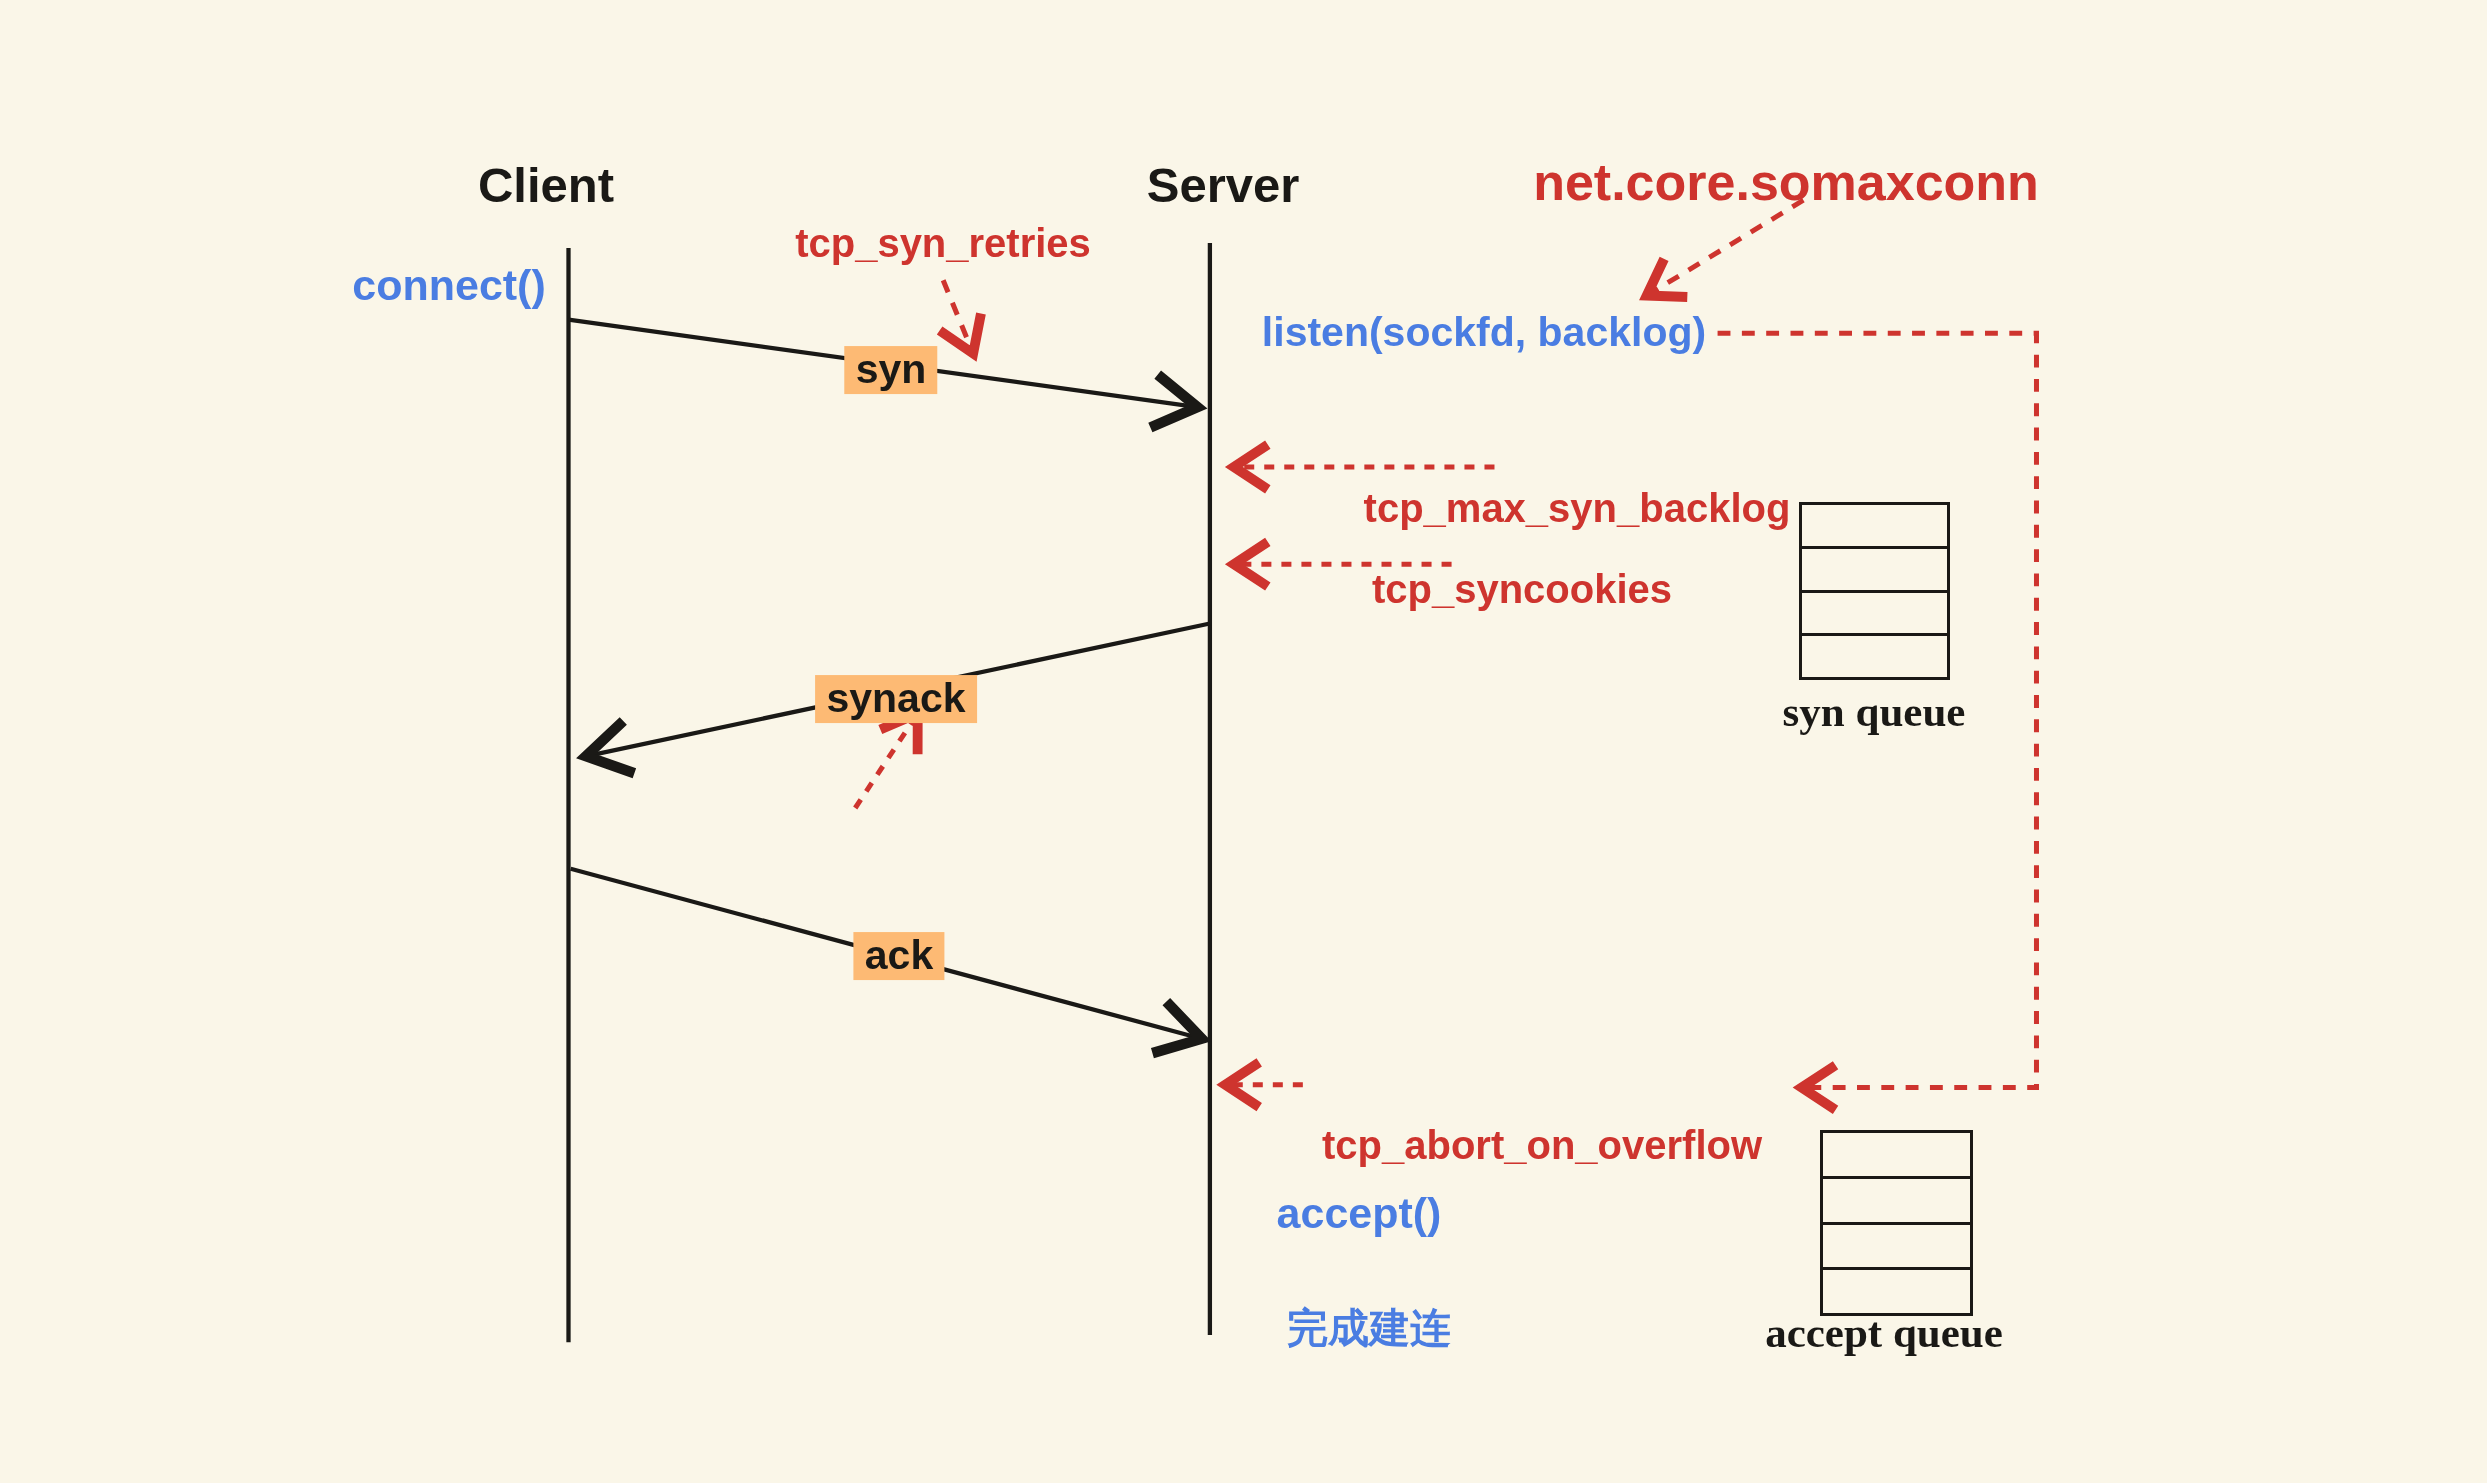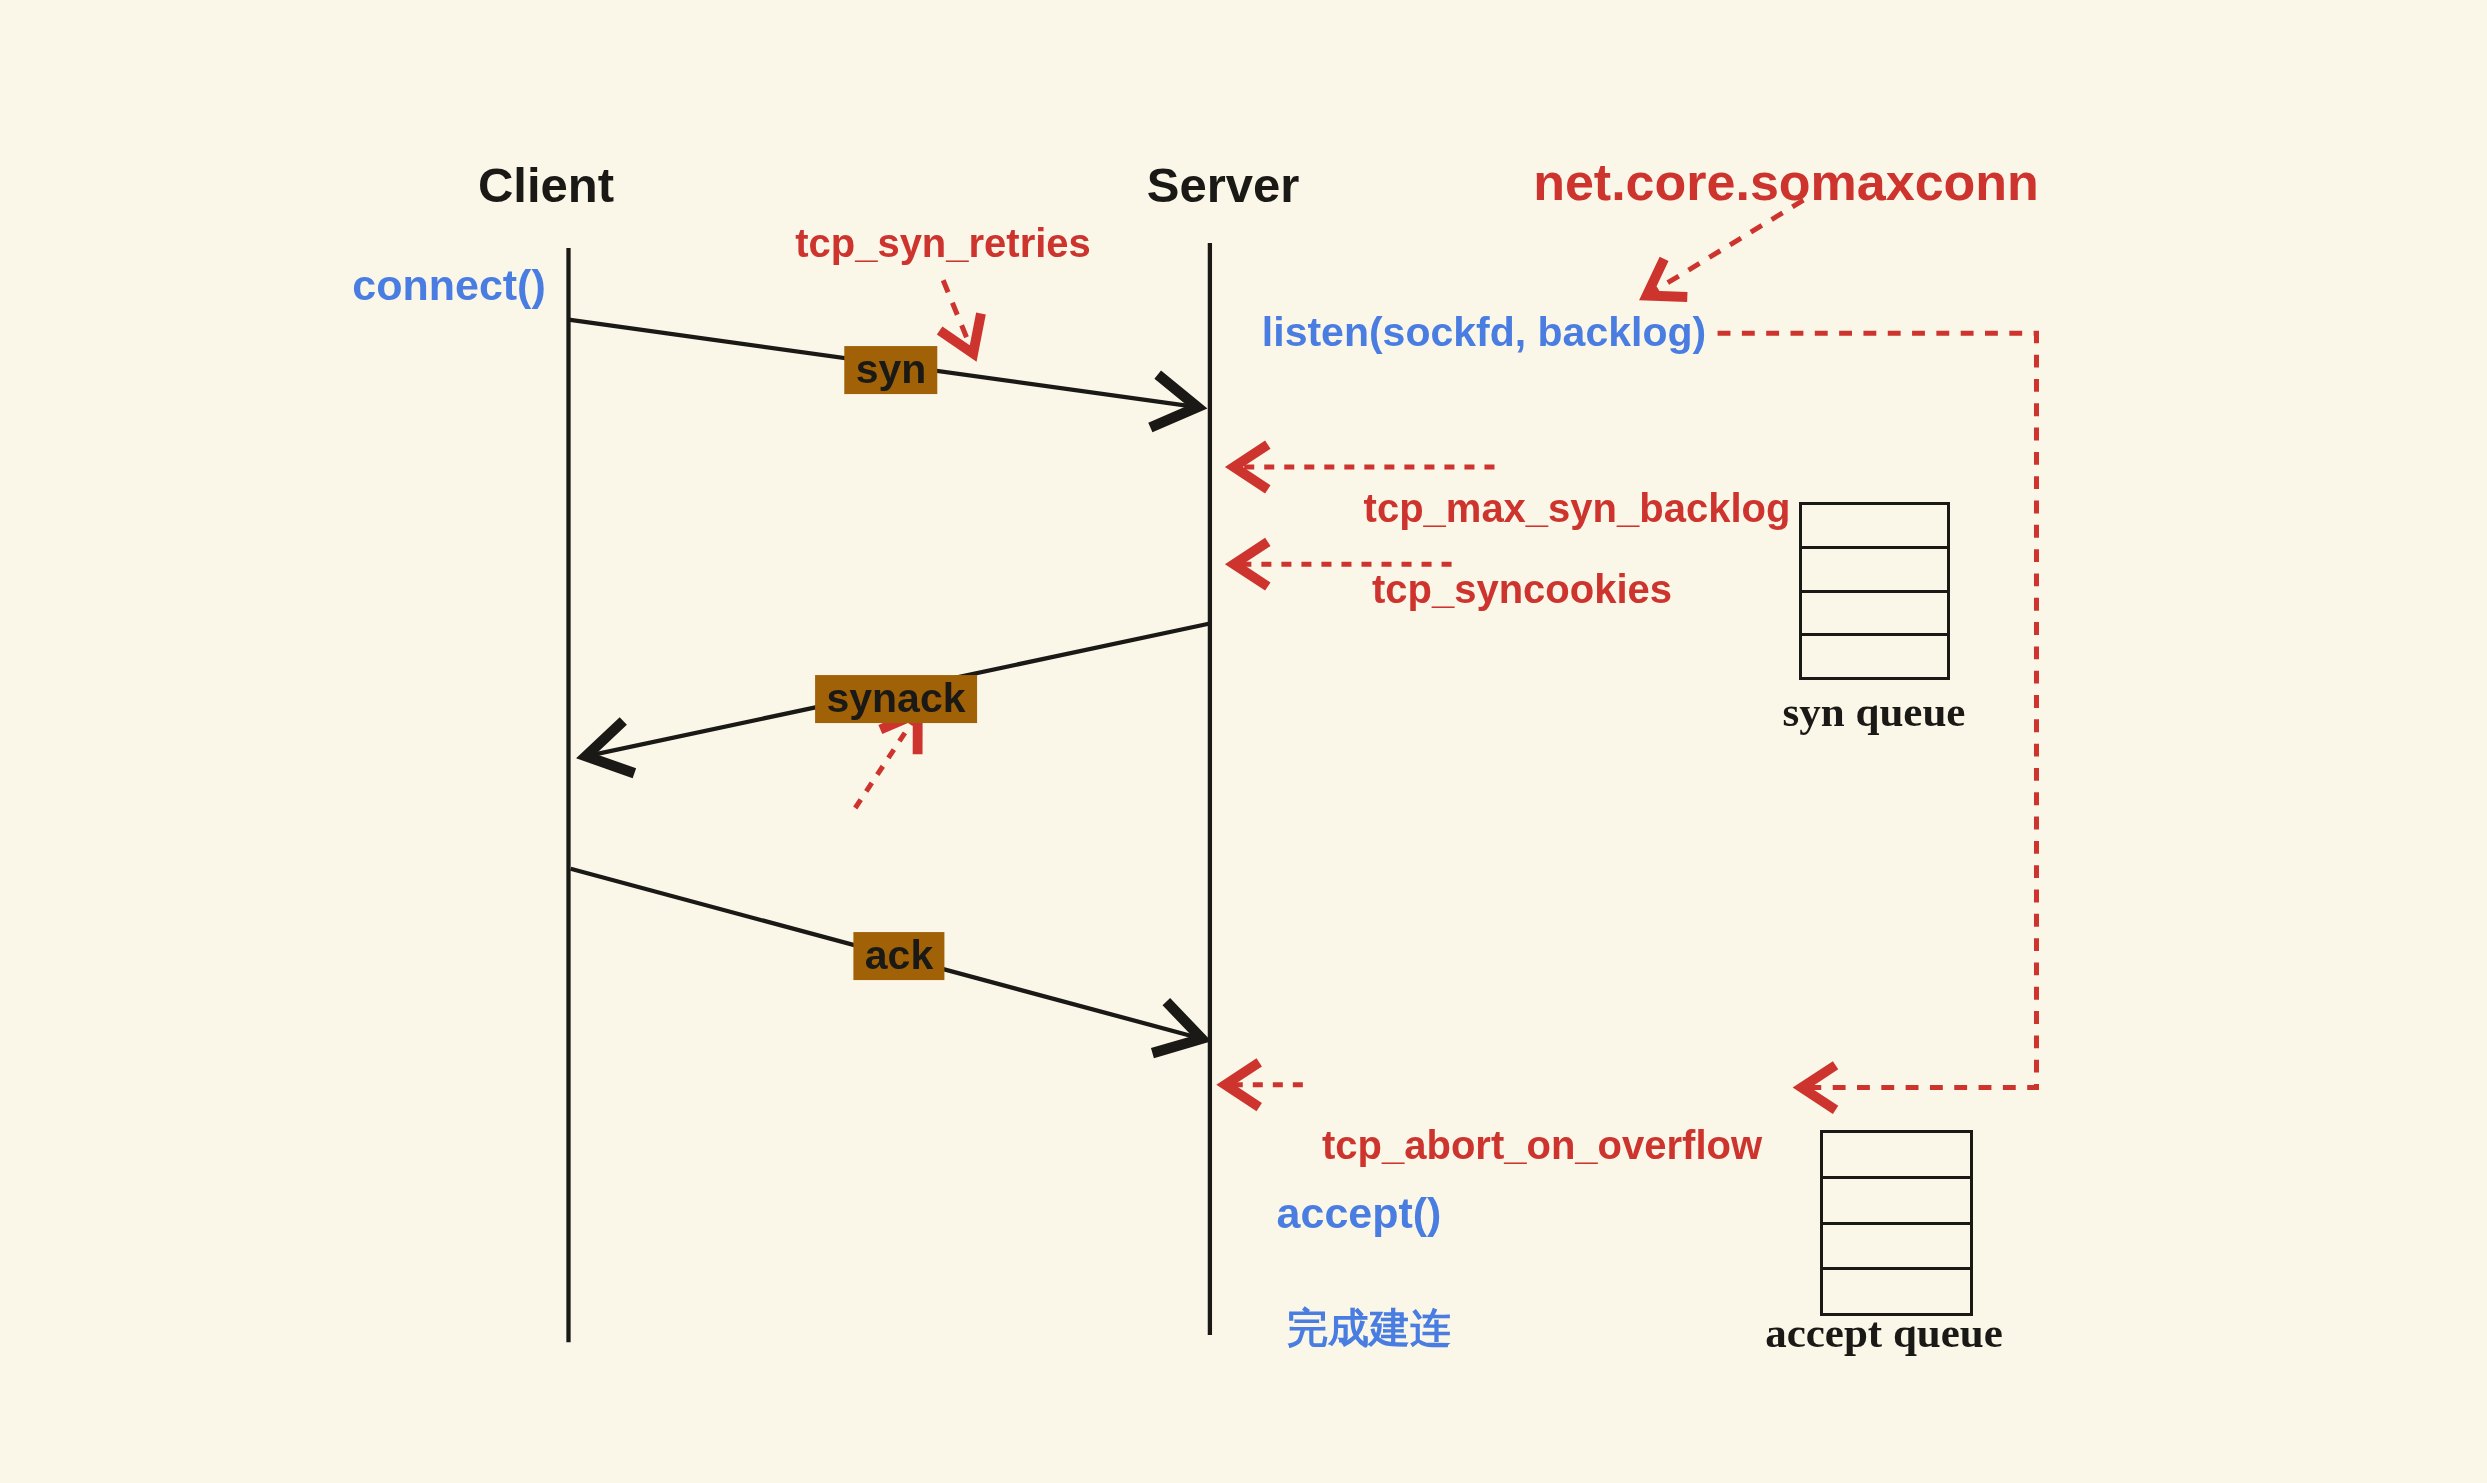--- a/index.html
+++ b/index.html
@@ -55,21 +55,21 @@
     color: #4A7DE2;
     font-size: 43px;
   }
   .red {
     color: #CE342E;
     font-size: 40px;
   }
   .msg-label {
     font-size: 41px;
     color: #1A1916;
-    background: #a16207;
+    background: #fdba74;
     padding: 1.4px 11.4px;
   }
   .queue-label {
     font-size: 43px;
     color: #1A1916;
     font-family: Liberation Serif, serif;
   }
   .queue-box {
     position: absolute;
     border: 3.6px solid #1A1916;

